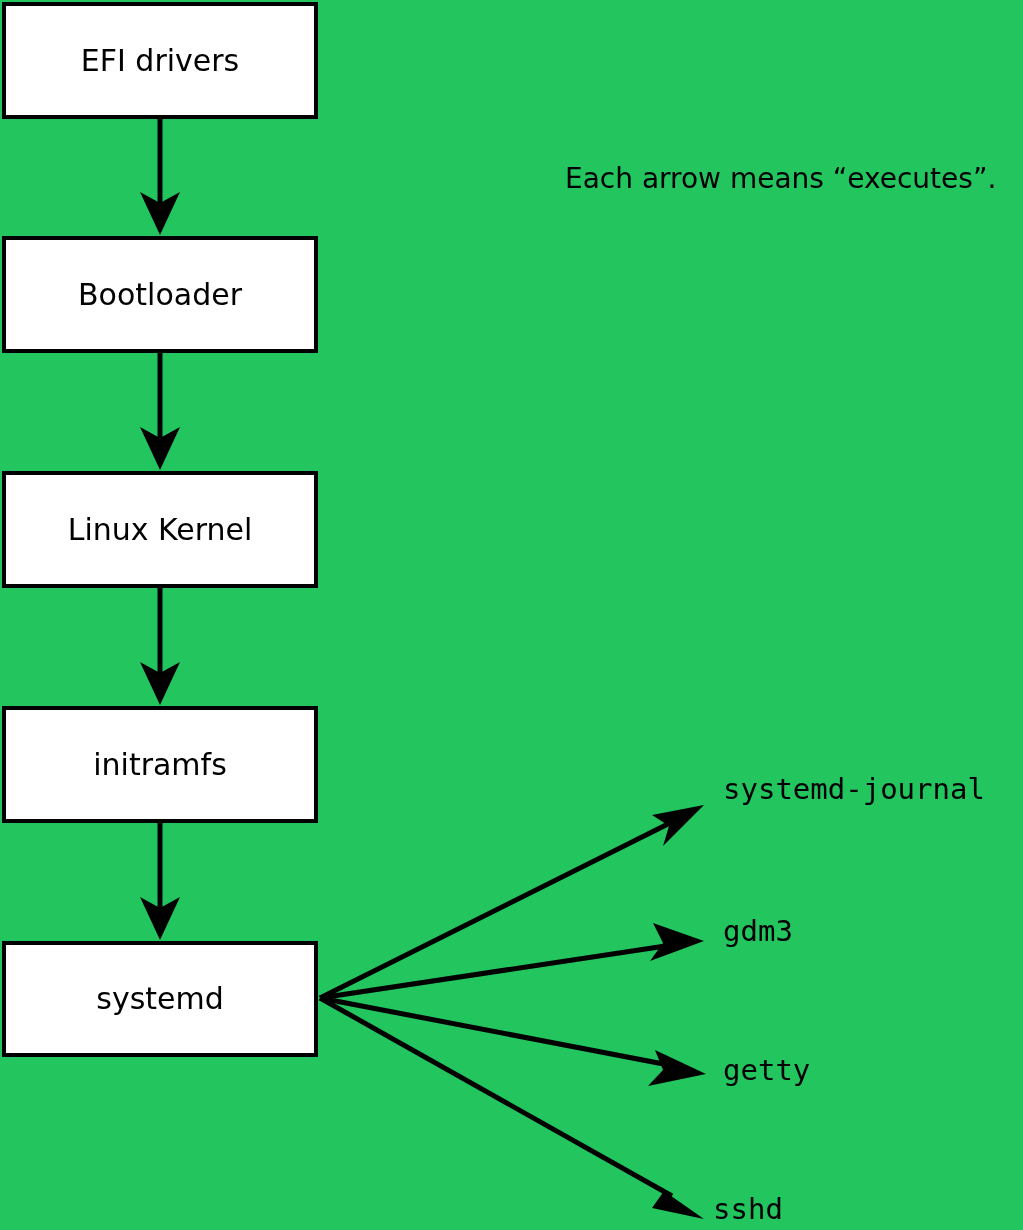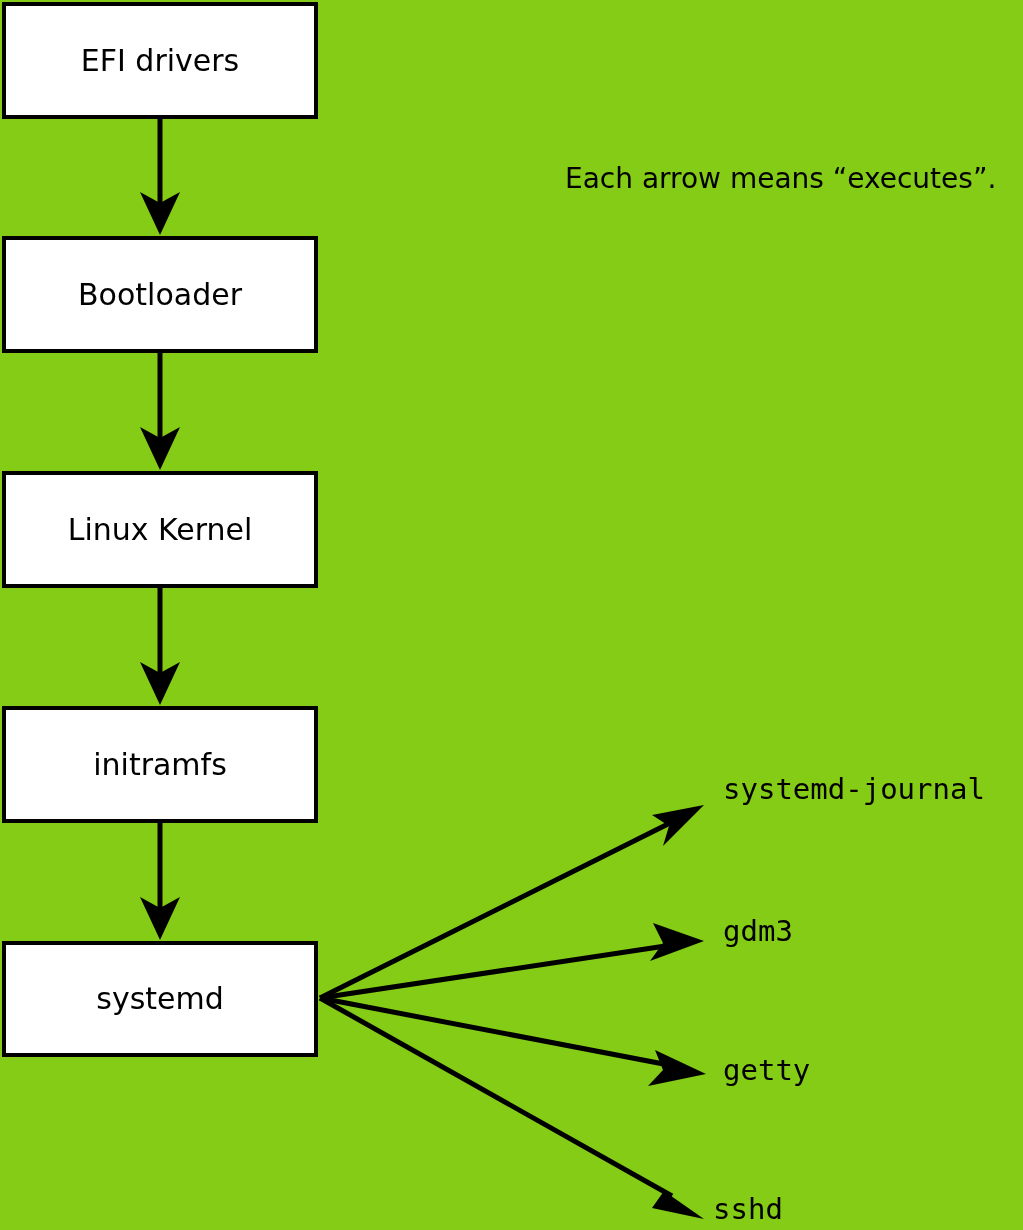--- a/index.html
+++ b/index.html
@@ -9,21 +9,21 @@
     background: #ffffff;
   }
   body {
     font-family: "DejaVu Sans", sans-serif;
     -webkit-font-smoothing: antialiased;
   }
   #canvas {
     position: relative;
     width: 1023px;
     height: 1230px;
-    background: #84cc16;
+    background: #22c55e;
     overflow: hidden;
   }
   #diagram-svg {
     position: absolute;
     left: 0;
     top: 0;
     width: 1023px;
     height: 1230px;
     display: block;
   }

